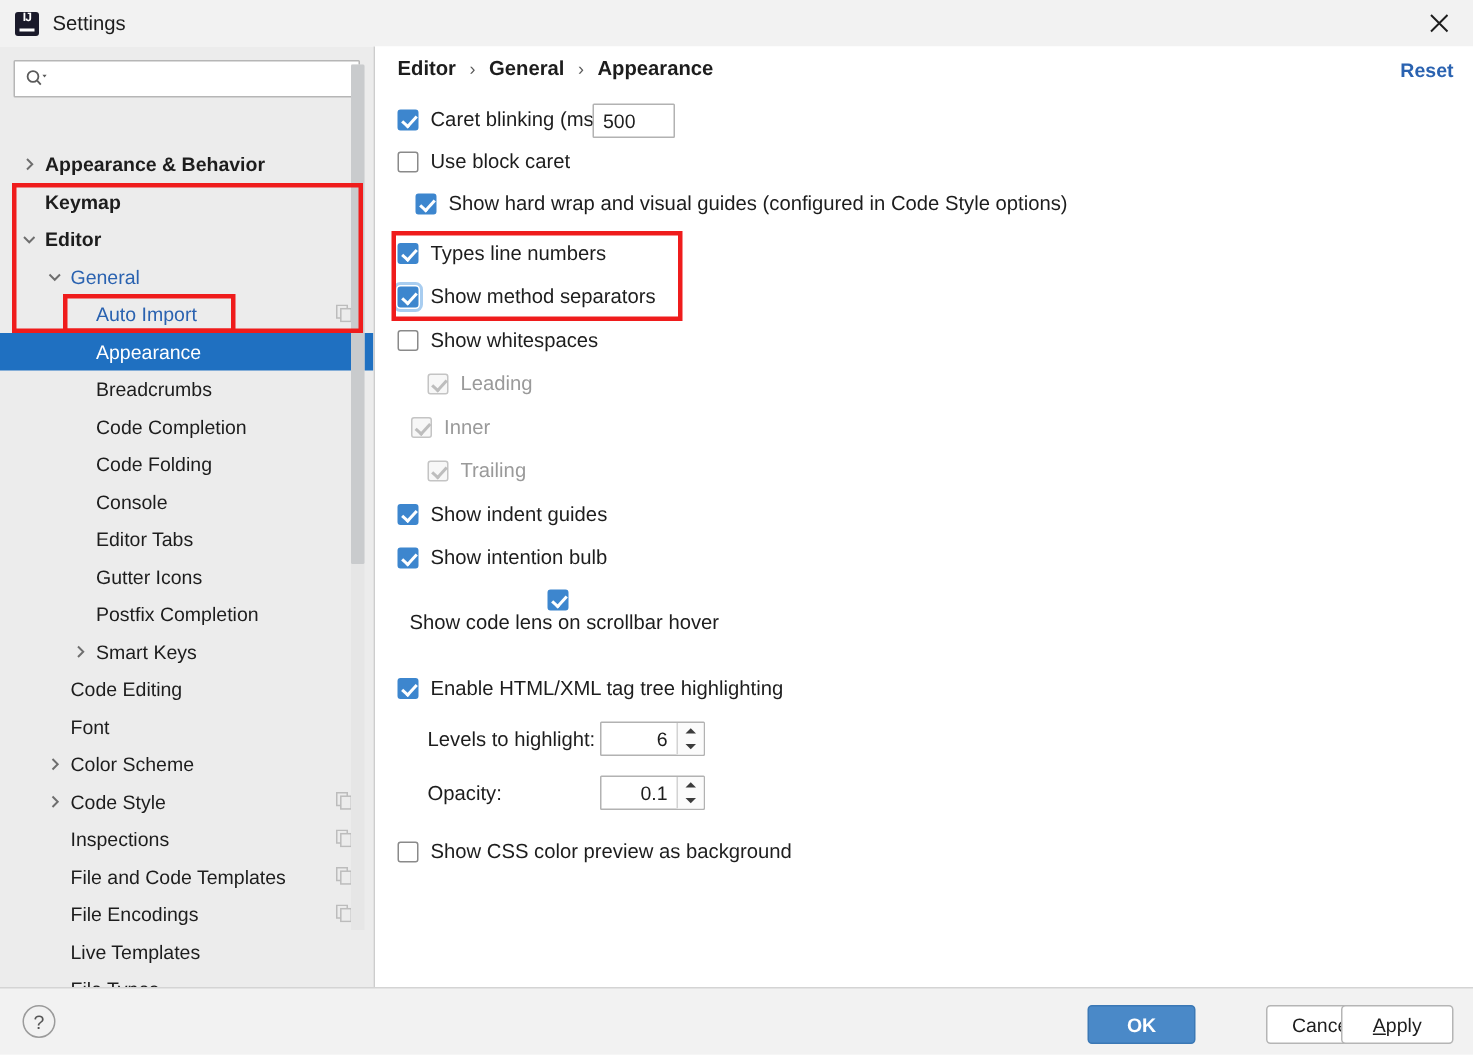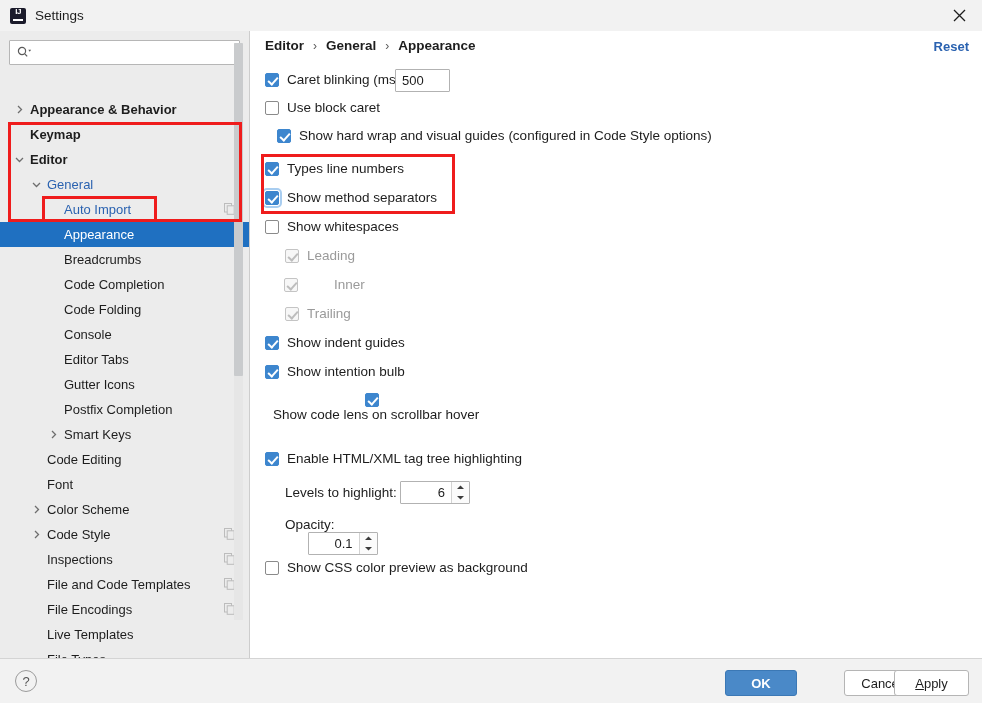--- a/index.html
+++ b/index.html
@@ -395,21 +395,21 @@
 
     <div class="opt" style="left:15px; top:188px;">
       <span class="cb"></span>
       <span class="otext">Show whitespaces</span>
     </div>
 
     <div class="opt disabled" style="left:35px; top:217px;">
       <span class="cb dis"></span>
       <span class="otext">Leading</span>
     </div>
-    <div class="opt disabled" style="left:34px; top:246px;gap:28px;">
+    <div class="opt disabled" style="left:24px; top:246px;">
       <span class="cb dis"></span>
       <span class="otext">Inner</span>
     </div>
     <div class="opt disabled" style="left:35px; top:275px;">
       <span class="cb dis"></span>
       <span class="otext">Trailing</span>
     </div>
 
     <div class="opt" style="left:15px; top:304px;">
       <span class="cb on"></span>
@@ -440,21 +440,21 @@
           </span>
           <span class="spin-dn">
             <svg width="9" height="5" viewBox="0 0 9 5">
                 <path d="M4.5 4.5 L1 1 L8 1 Z" fill="#3c3c3c"></path>
               </svg>
           </span>
         </span>
       </span>
     </div>
 
-    <div class="spinner-row" style="left:35px; top:486px;flex-direction:column;">
+    <div class="spinner-row" style="left:35px; top:486px;">
       <span class="spin-label">Opacity:</span>
       <span class="spin-box">
         <input class="spin-val" value="0.1" style="">
         <span class="spin-btns">
           <span class="spin-up">
             <svg width="9" height="5" viewBox="0 0 9 5">
                 <path d="M4.5 0.5 L8 4 L1 4 Z" fill="#3c3c3c"></path>
               </svg>
           </span>
           <span class="spin-dn">

